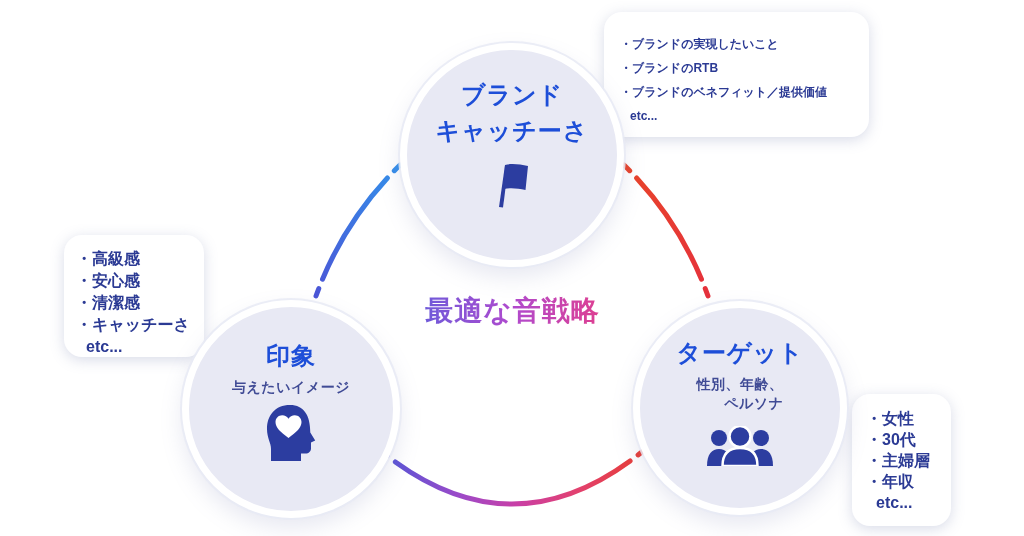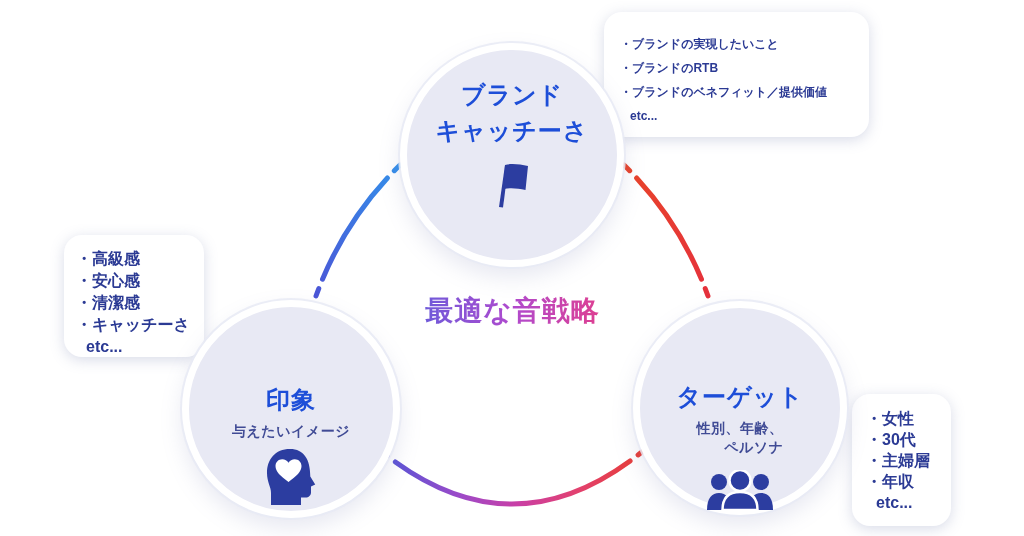--- a/index.html
+++ b/index.html
@@ -15,21 +15,21 @@
     position:absolute;border-radius:50%;box-sizing:border-box;
     background:#e8e9f4;border:7px solid #ffffff;
     box-shadow:0 0 0 2px rgba(232,234,244,.85), 0 10px 22px rgba(120,130,175,.18);
     display:flex;flex-direction:column;align-items:center;text-align:center;
     z-index:3;
   }
   .node-top{left:400px;top:43px;width:224px;height:224px;padding-top:27px;}
   .node-left{left:182px;top:300px;width:218px;height:218px;padding-top:34px;}
   .node-right{left:633px;top:301px;width:214px;height:214px;padding-top:30px;text-align:right;}
   .node-title{font-size:24px;font-weight:bold;color:#1d4ed8;line-height:36px;letter-spacing:1px;}
-  .node-left .node-title,.node-right .node-title{line-height:30px;margin-top:44px;}
+  .node-left .node-title,.node-right .node-title{line-height:30px;}
   .node-sub{font-size:14px;color:#323e8e;line-height:19px;letter-spacing:.5px;margin-top:7px;font-weight:bold;opacity:.92;}
   .node-icon{margin-top:5px;}
   .node-right .node-icon{margin-top:13px;}
 
   
   .center-title{
     position:absolute;left:340px;top:287px;width:345px;height:50px;z-index:4;
     font-size:28px;font-weight:bold;text-align:center;letter-spacing:1px;line-height:48px;
     background-image:linear-gradient(90deg,#3f85e8,#7059d9,#b04ace,#dd3f92,#ea4a2e);
     -webkit-background-clip:text;background-clip:text;

